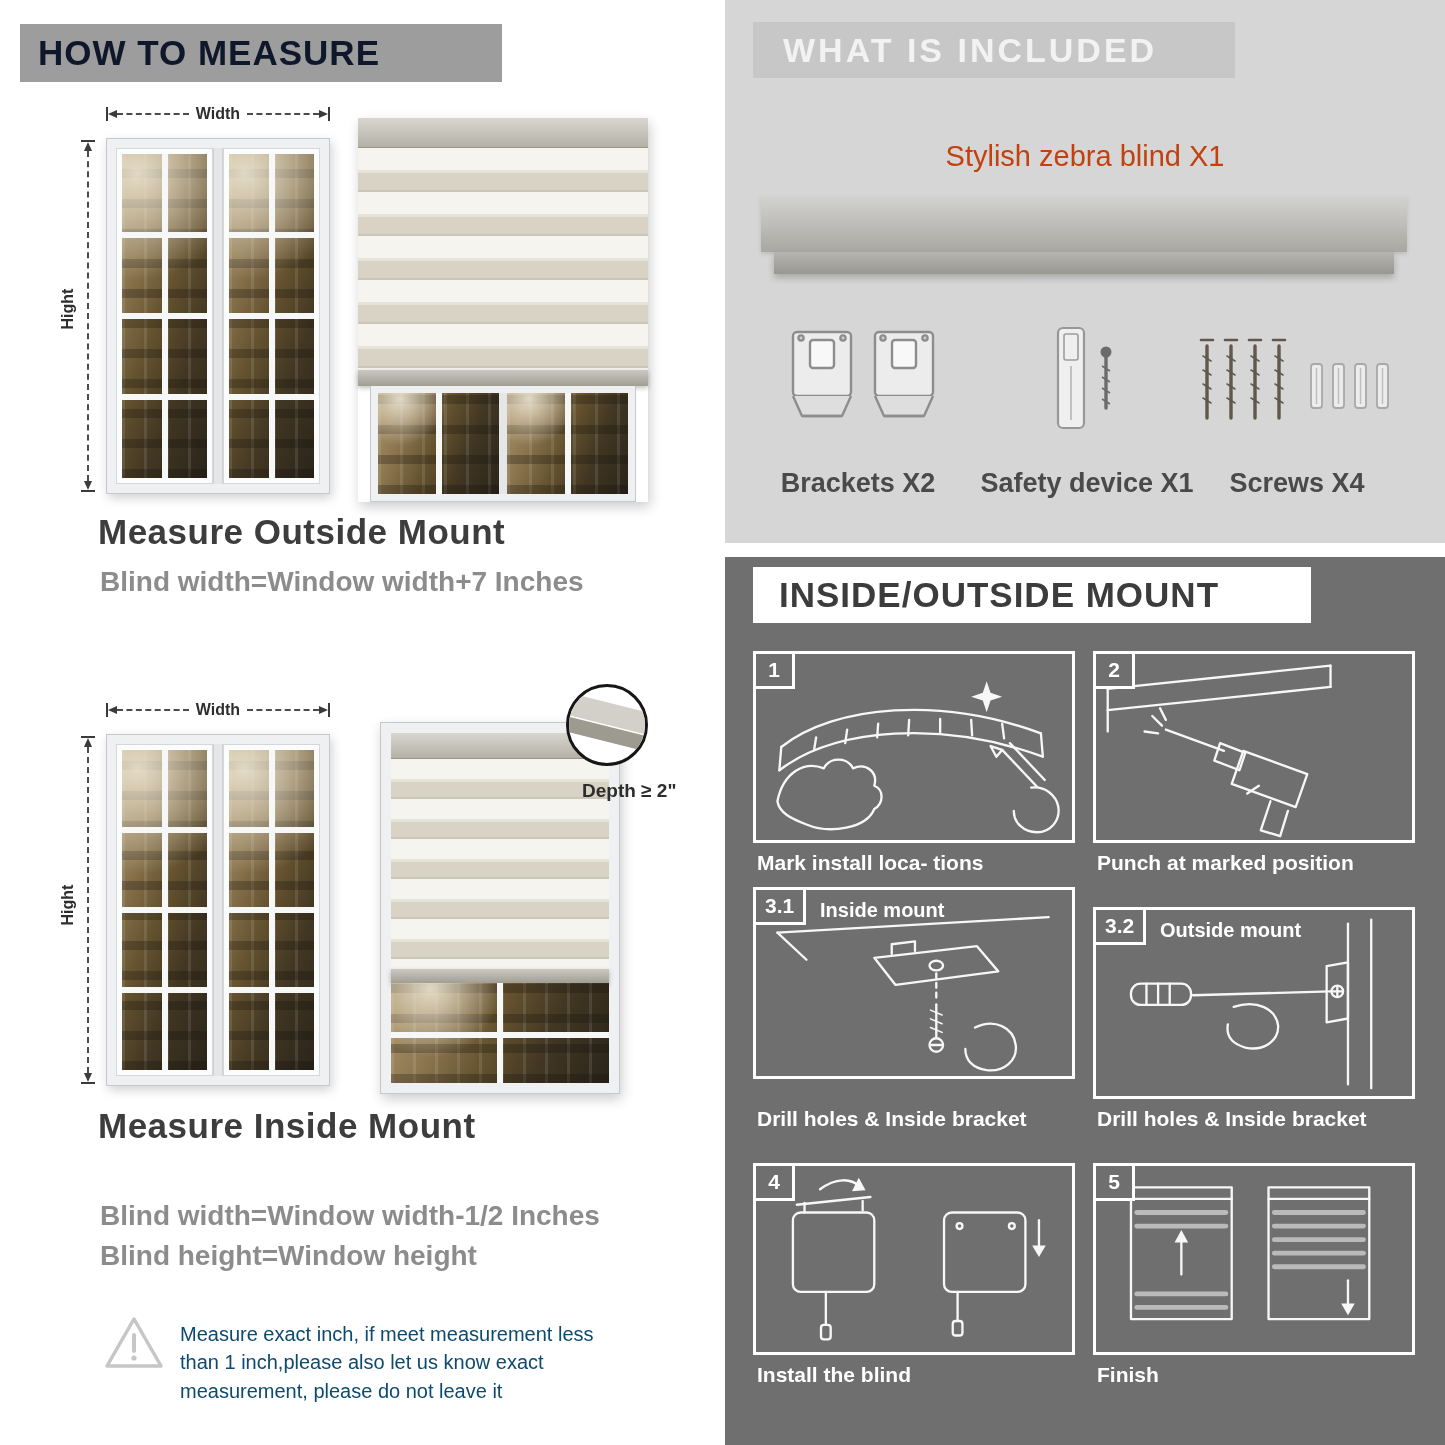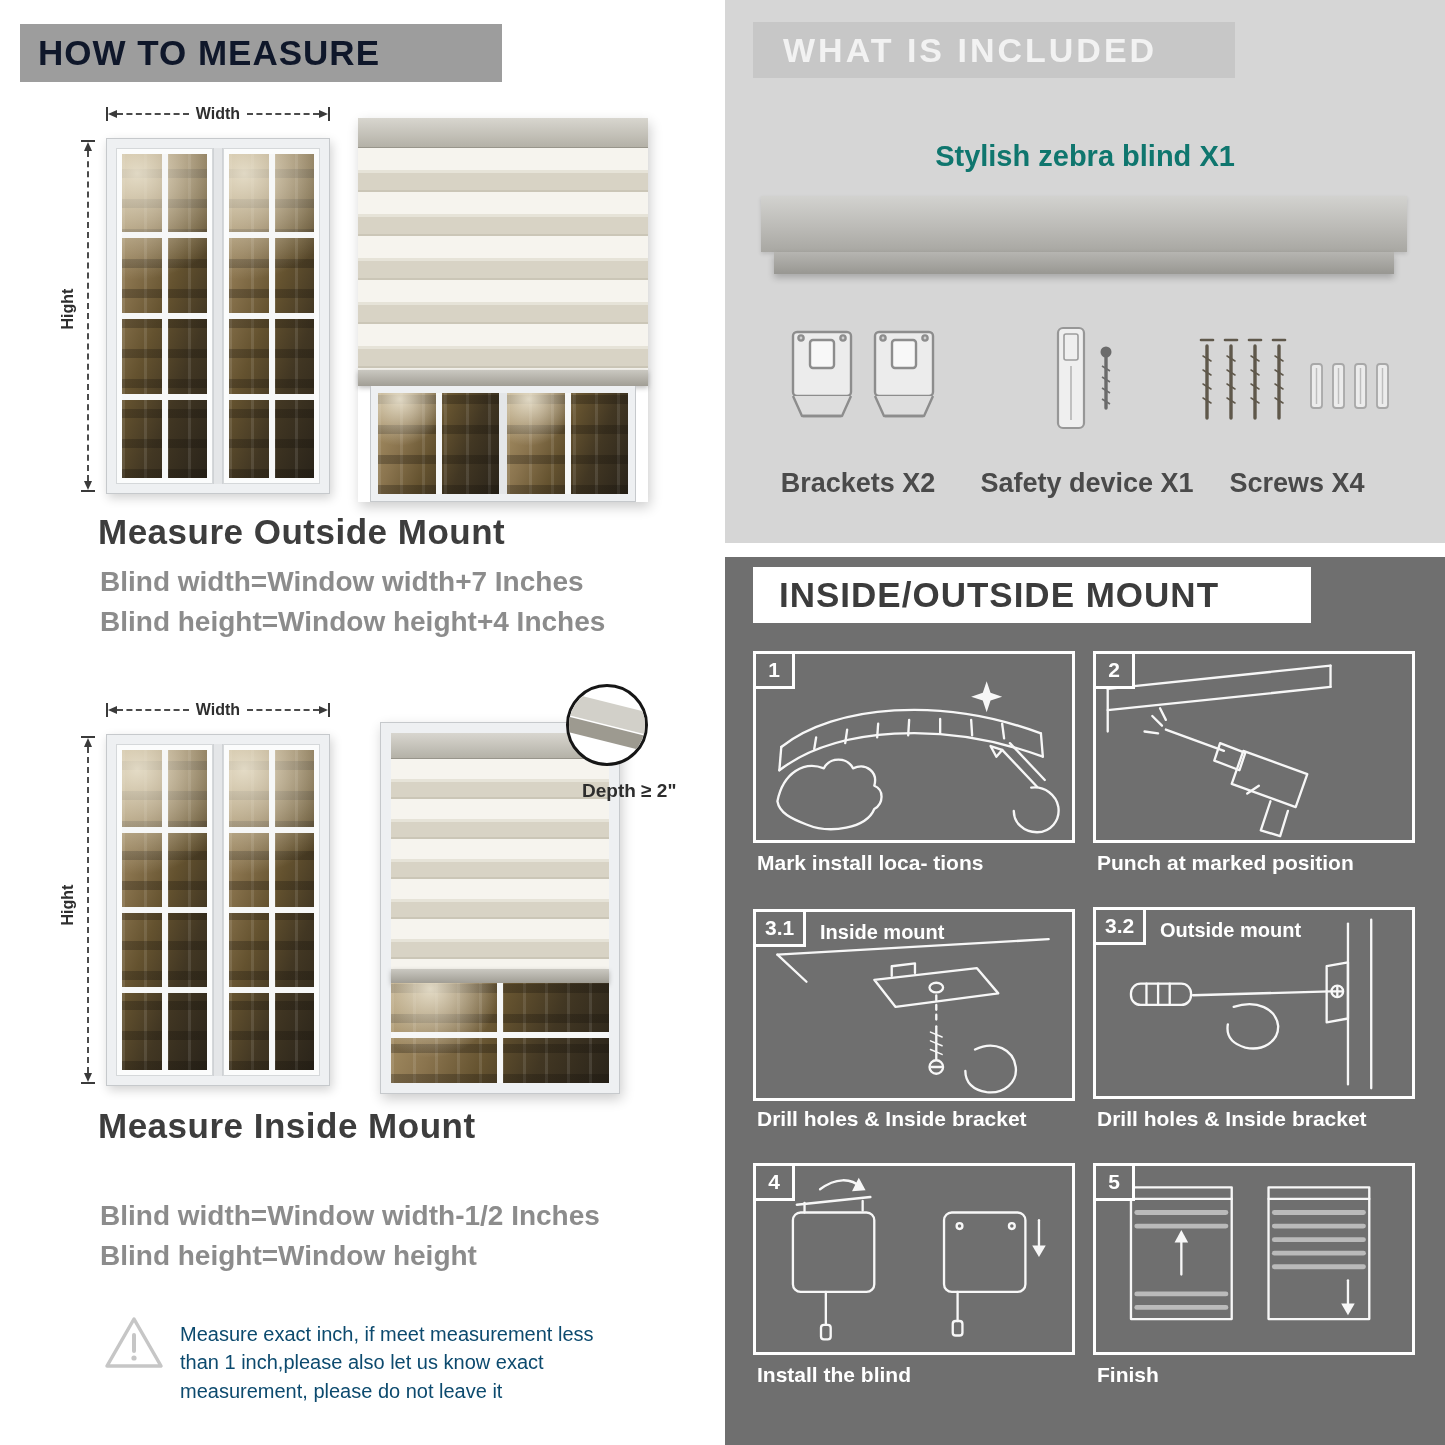--- a/index.html
+++ b/index.html
@@ -75,39 +75,39 @@
 .depth-label{position:absolute;left:582px;top:780px;font-weight:700;font-size:19px;color:#2d2d2d;white-space:nowrap}
 
 
 .warn-icon{position:absolute;left:102px;top:1314px}
 .warn-text{position:absolute;left:180px;top:1320px;width:448px;font-size:20px;color:#0c4a6e;line-height:1.42;font-weight:400}
 
 
 .right-top{position:absolute;left:725px;top:0;width:720px;height:543px;background:#d6d6d6}
 .wii-banner{position:absolute;left:28px;top:22px;width:482px;height:56px;background:#c7c7c7;color:#f2f2f2;
   font-weight:700;font-size:34px;letter-spacing:3px;display:flex;align-items:center;padding-left:30px}
-.product-title{position:absolute;left:0;top:140px;width:100%;text-align:center;font-weight:700;font-size:29px;color:#0f766e}
+.product-title{position:absolute;left:0;top:140px;width:100%;text-align:center;font-weight:400;font-size:29px;color:#c2410c}
 .headrail{position:absolute;left:36px;top:196px;width:646px}
 .hr-top{height:56px;background:linear-gradient(180deg,#d2d2cf,#bcbbb7 55%,#a8a7a2);box-shadow:0 2px 4px rgba(0,0,0,.12)}
 .hr-lip{height:22px;margin:0 13px;background:linear-gradient(180deg,#b6b5b1,#989792);box-shadow:0 4px 7px rgba(0,0,0,.22)}
 .brackets-icons{position:absolute;left:60px;top:326px}
 .safety-icon{position:absolute;left:315px;top:322px}
 .screws-icon{position:absolute;left:468px;top:326px}
 .item-label{position:absolute;top:468px;font-weight:700;font-size:27px;color:#4a4a4a;text-align:center}
 .lbl-brackets{left:28px;width:210px}
 .lbl-safety{left:248px;width:228px}
 .lbl-screws{left:488px;width:168px}
 
 
 .right-bottom{position:absolute;left:725px;top:557px;width:720px;height:888px;background:#6f6f6f}
 .iom-banner{position:absolute;left:28px;top:10px;width:558px;height:56px;background:#fff;color:#3c3c3c;
   font-weight:700;font-size:35px;letter-spacing:1px;display:flex;align-items:center;padding-left:26px}
 .panel{position:absolute;width:322px;height:192px;border:3px solid #fff}
 .p1{left:28px;top:94px}.p2{left:368px;top:94px}
-.p3{left:28px;top:352px}.p4{left:368px;top:350px}
+.p3{left:28px;top:330px}.p4{left:368px;top:350px}
 .p5{left:28px;top:606px}.p6{left:368px;top:606px}
 .badge{position:absolute;top:-3px;left:-3px;min-width:42px;height:38px;padding:0 9px;border:3px solid #fff;
   display:flex;align-items:center;justify-content:center;color:#fff;font-weight:700;font-size:21px;background:#6f6f6f}
 .panel-label{position:absolute;top:9px;left:64px;color:#fff;font-weight:700;font-size:20px}
 .caption{position:absolute;color:#fff;font-weight:700;font-size:21px;white-space:nowrap}
 .c1{left:32px;top:294px}.c2{left:372px;top:294px}
 .c3{left:32px;top:550px}.c4{left:372px;top:550px}
 .c5{left:32px;top:806px}.c6{left:372px;top:806px}
 .art{position:absolute;left:0;top:0;width:100%;height:100%}
 </style>
@@ -170,21 +170,20 @@
           <div class="post"></div>
           <div class="glass photo">
               <i class="mv"></i>
             </div>
         </div>
       </div>
     </div>
 
     <h2 class="heading h-out">Measure Outside Mount</h2>
     <p class="bodyline bl1">Blind width=Window width+7 Inches</p>
-    <p class="bodyline bl2">Blind height=Window height+4 Inches</p>
 
     <div class="arrow-h aw2">
       <span class="tick"></span>
         <span class="head hl"></span>
         <span class="seg"></span>
       <span class="albl">Width</span>
       <span class="seg"></span>
         <span class="head hr"></span>
         <span class="tick"></span>
     </div>

